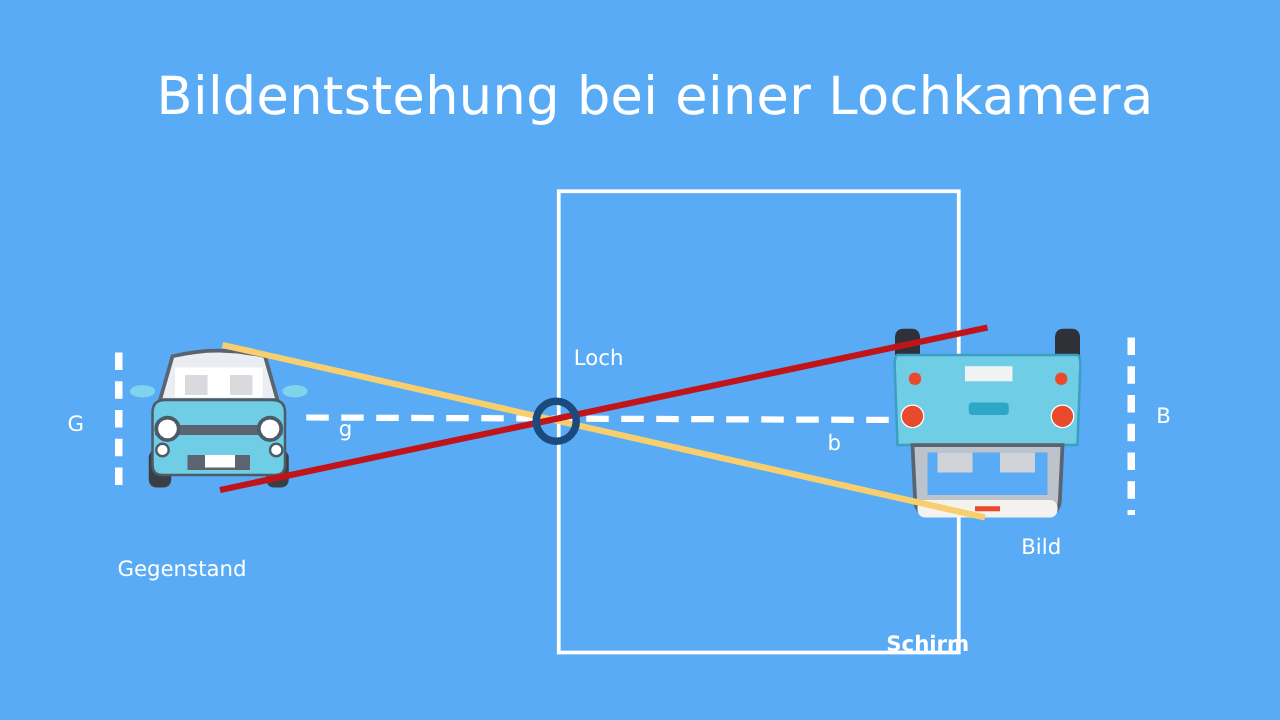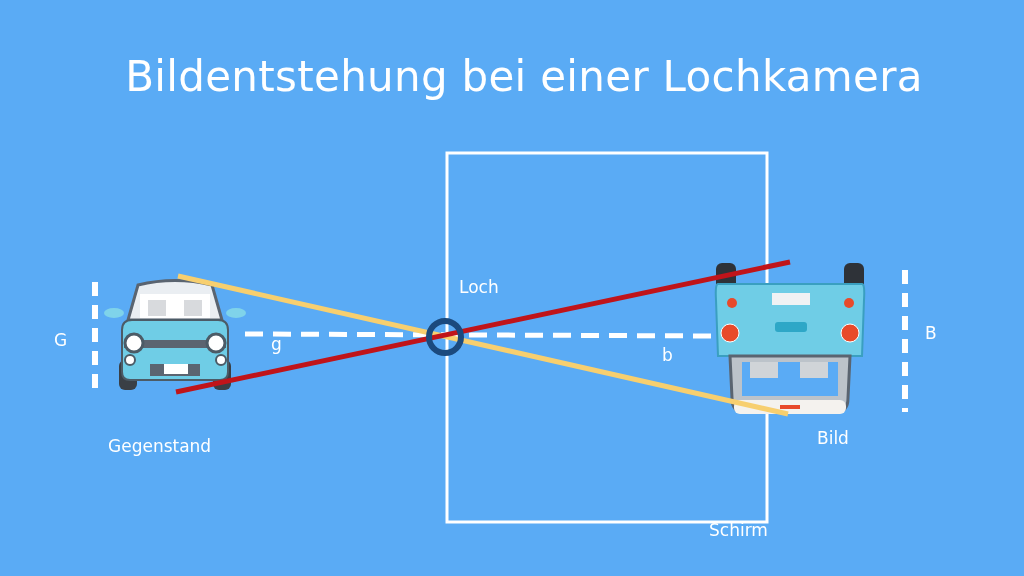--- a/index.html
+++ b/index.html
@@ -61,18 +61,18 @@
   </g>
 
   <line x1="178" y1="276" x2="788" y2="414" stroke="#f7cf6f" stroke-width="5"></line>
   <line x1="176" y1="392" x2="790" y2="262" stroke="#c0141a" stroke-width="5"></line>
 
   <circle cx="445" cy="337" r="16" fill="none" stroke="#1b4a7e" stroke-width="6"></circle>
 </svg>
 
 <div class="lbl" style="left:54px;top:330px;">G</div>
 <div class="lbl" style="left:271px;top:334px;">g</div>
-<div class="lbl" style="left:94px;top:436px;margin-left:14px;">Gegenstand</div>
+<div class="lbl" style="left:94px;top:446px;">Gegenstand</div>
 <div class="lbl" style="left:459px;top:277px;">Loch</div>
 <div class="lbl" style="left:662px;top:345px;">b</div>
 <div class="lbl" style="left:817px;top:428px;">Bild</div>
 <div class="lbl" style="left:925px;top:323px;">B</div>
-<div class="lbl" style="left:709px;top:520px;">Schirm</div>
+<div class="lbl" style="left:709px;top:506px;font-weight:bold;">Schirm</div>
 
 </body></html>

